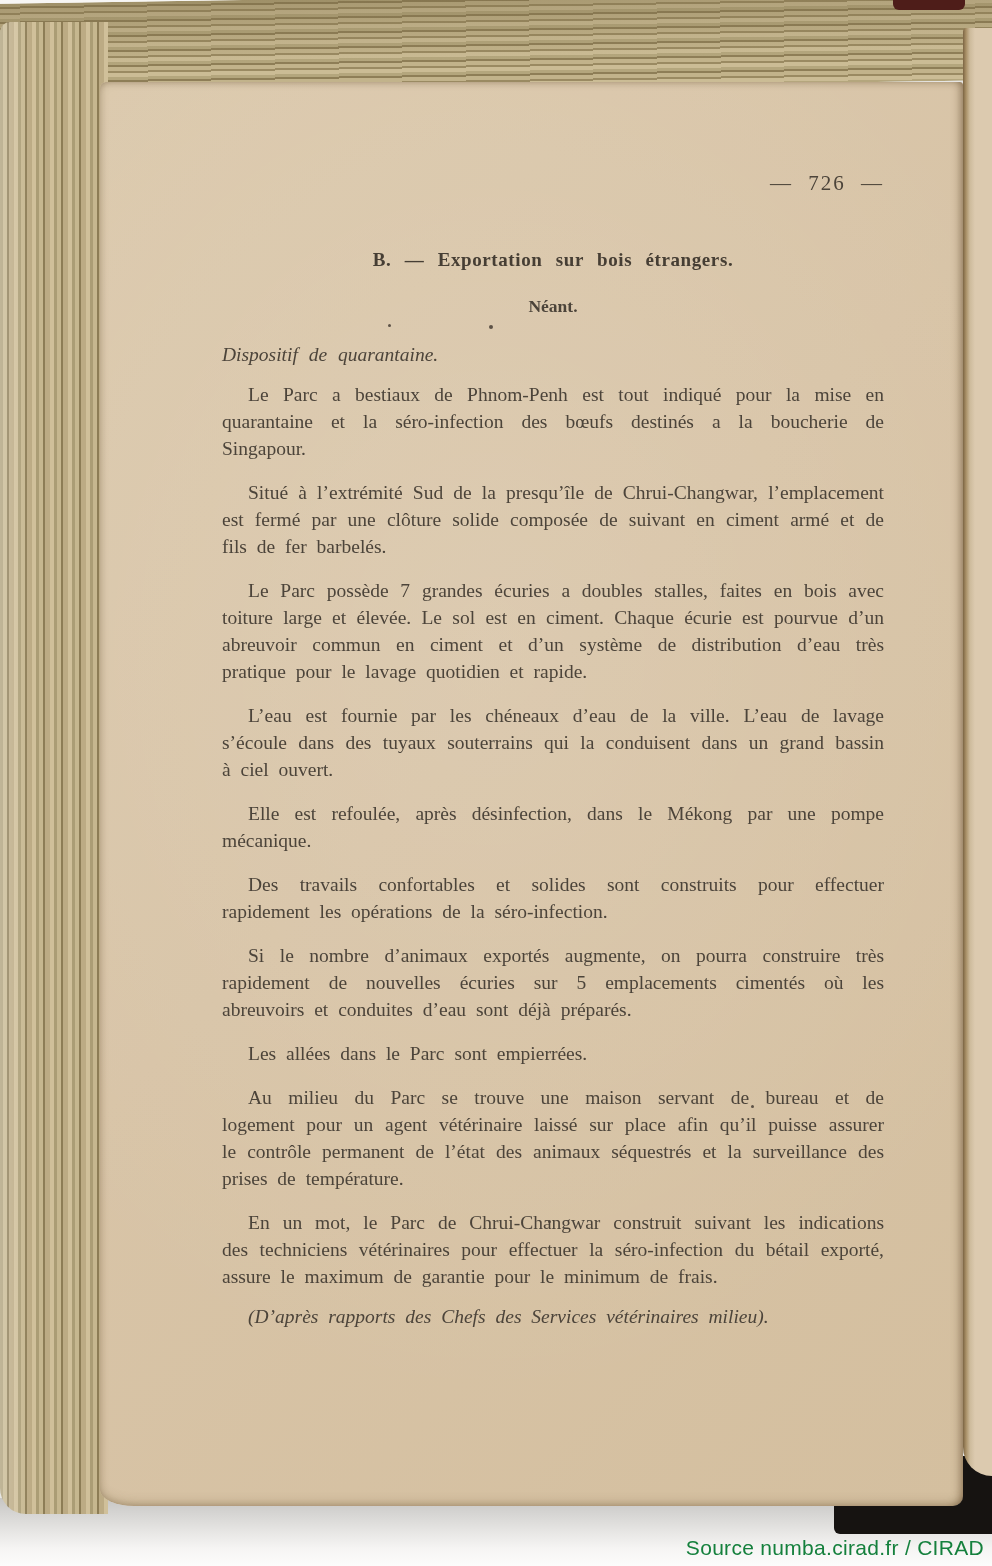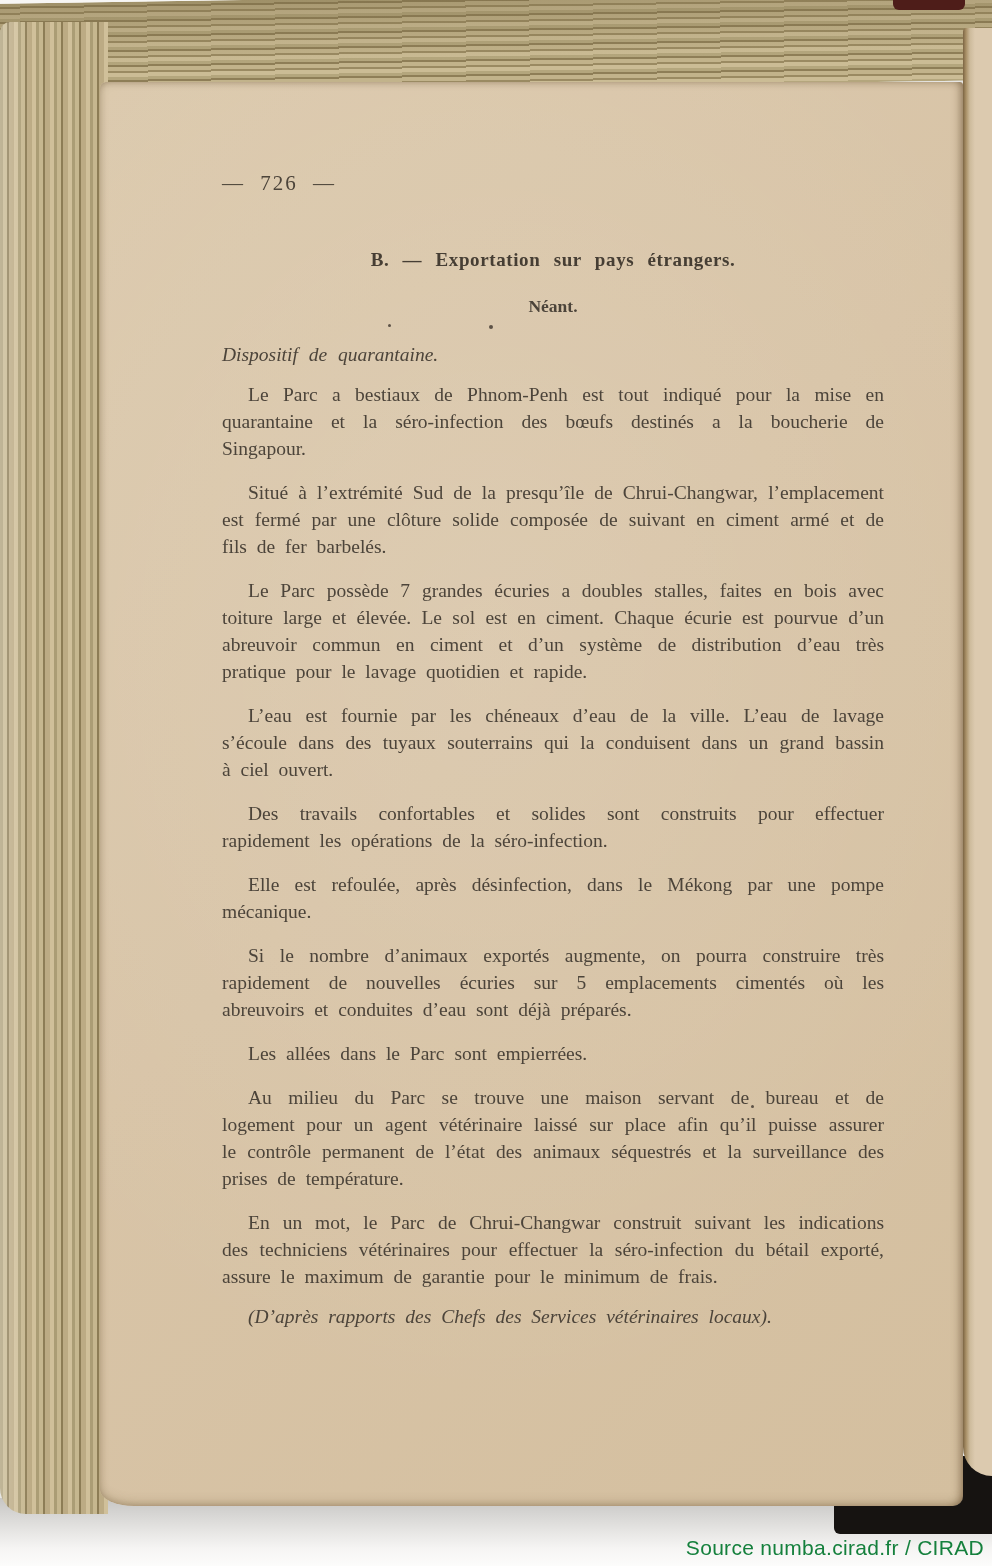--- a/index.html
+++ b/index.html
@@ -57,21 +57,21 @@
     border-radius:6px 3px 10px 34px / 6px 3px 10px 16px;
     box-shadow:
       inset -7px 0 10px -5px rgba(84,58,30,.55),
       inset 3px 3px 8px -4px rgba(110,90,55,.5),
       inset 0 -8px 12px -7px rgba(110,90,55,.45);
   }
   .text-col{
     position:absolute;left:122px;top:88px;width:662px;color:#4c443a;
   }
   .pagenum{
-    text-align:left;font-size:21px;line-height:26px;letter-spacing:2px;
+    text-align:right;font-size:21px;line-height:26px;letter-spacing:2px;
     word-spacing:8px;
   }
   .heading{
     margin:52px 0 0;text-align:center;font-size:19px;line-height:24px;
     font-weight:bold;word-spacing:8px;letter-spacing:.6px;color:#463e34;
   }
   .neant{margin-top:23px;text-align:center;font-size:17.5px;line-height:22px;word-spacing:2px;font-weight:bold;}
   .sect{
     margin-top:26px;font-style:italic;font-size:19.5px;line-height:24px;word-spacing:6px;
   }
@@ -108,32 +108,32 @@
   <div class="facing"></div>
 
   <div class="main-page">
     <div class="speck s1"></div>
     <div class="speck s2"></div>
     <div class="speck s3"></div>
     <div class="speck s4"></div>
 
     <div class="text-col">
       <div class="pagenum">— 726 —</div>
-      <h1 class="heading">B. — Exportation sur pays étrangers.</h1>
+      <h1 class="heading">B. — Exportation sur bois étrangers.</h1>
       <div class="neant">Néant.</div>
       <div class="sect">Dispositif de quarantaine.</div>
 
       <p class="body first">Le Parc a bestiaux de Phnom-Penh est tout indiqué pour la mise en quarantaine et la séro-infection des bœufs destinés a la boucherie de Singapour.</p>
       <p class="body">Situé à l’extrémité Sud de la presqu’île de Chrui-Changwar, l’emplacement est fermé par une clôture solide composée de suivant en ciment armé et de fils de fer barbelés.</p>
       <p class="body">Le Parc possède 7 grandes écuries a doubles stalles, faites en bois avec toiture large et élevée. Le sol est en ciment. Chaque écurie est pourvue d’un abreuvoir commun en ciment et d’un système de distribution d’eau très pratique pour le lavage quotidien et rapide.</p>
       <p class="body">L’eau est fournie par les chéneaux d’eau de la ville. L’eau de lavage s’écoule dans des tuyaux souterrains qui la conduisent dans un grand bassin à ciel ouvert.</p>
+      <p class="body">Elle est refoulée, après désinfection, dans le Mékong par une pompe mécanique.</p>
       <p class="body">Des travails confortables et solides sont construits pour effectuer rapidement les opérations de la séro-infection.</p>
-      <p class="body">Elle est refoulée, après désinfection, dans le Mékong par une pompe mécanique.</p>
       <p class="body">Si le nombre d’animaux exportés augmente, on pourra construire très rapidement de nouvelles écuries sur 5 emplacements cimentés où les abreuvoirs et conduites d’eau sont déjà préparés.</p>
       <p class="body">Les allées dans le Parc sont empierrées.</p>
       <p class="body">Au milieu du Parc se trouve une maison servant de bureau et de logement pour un agent vétérinaire laissé sur place afin qu’il puisse assurer le contrôle permanent de l’état des animaux séquestrés et la surveillance des prises de température.</p>
       <p class="body">En un mot, le Parc de Chrui-Changwar construit suivant les indications des techniciens vétérinaires pour effectuer la séro-infection du bétail exporté, assure le maximum de garantie pour le minimum de frais.</p>
-      <p class="body closing">(D’après rapports des Chefs des Services vétérinaires locaux).</p>
+      <p class="body closing">(D’après rapports des Chefs des Services vétérinaires milieu).</p>
     </div>
   </div>
 
   <div class="watermark">Source numba.cirad.fr / CIRAD</div>
 </div>
 
 </body></html>

